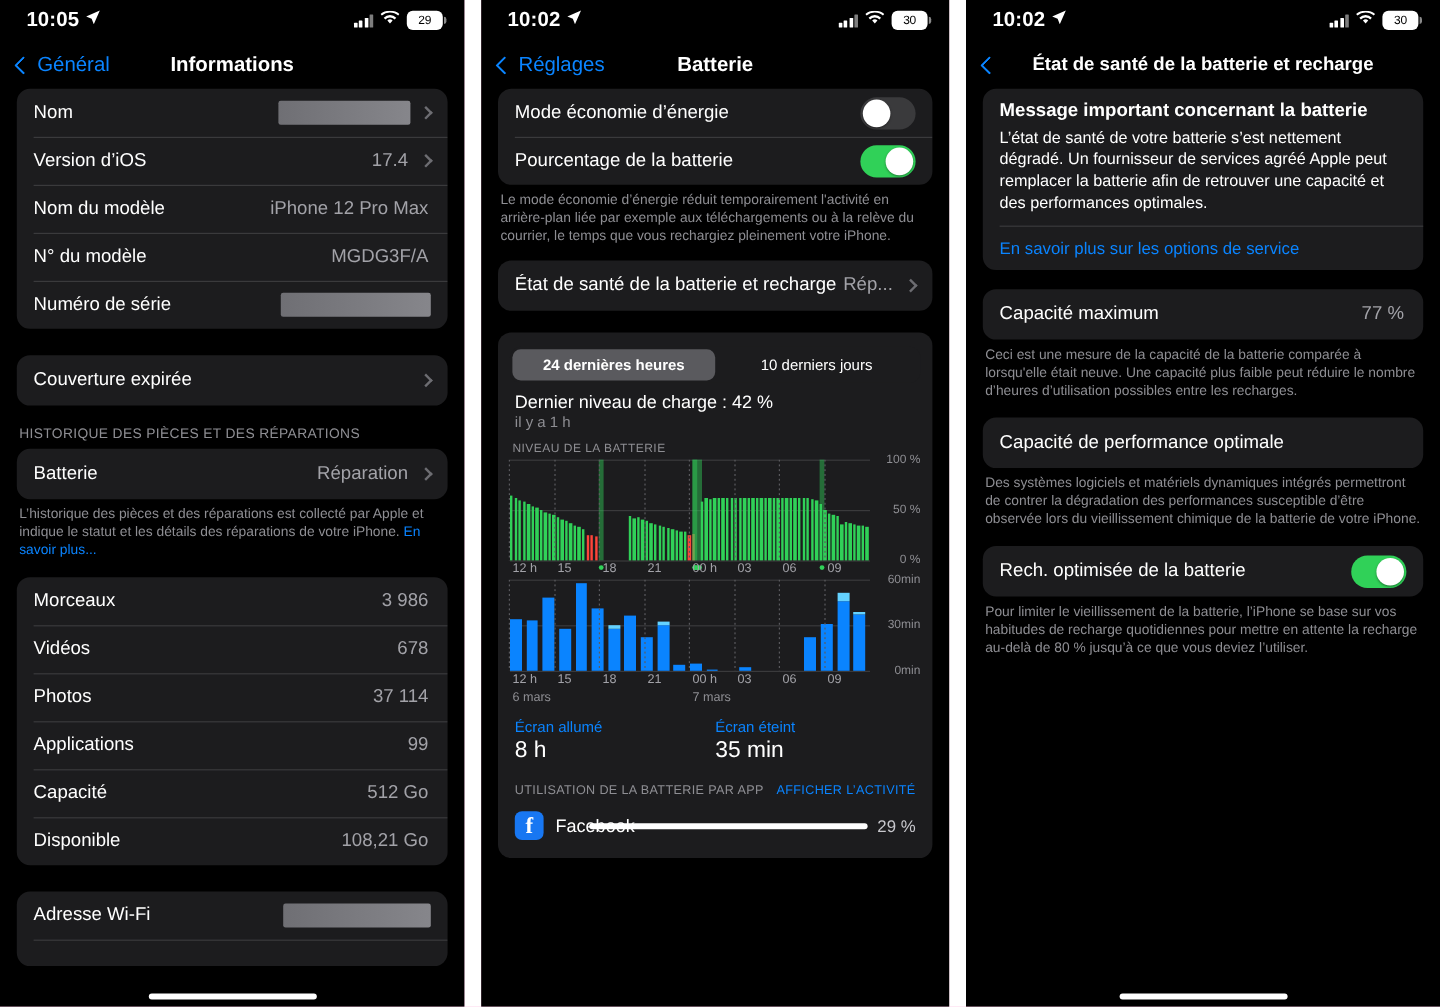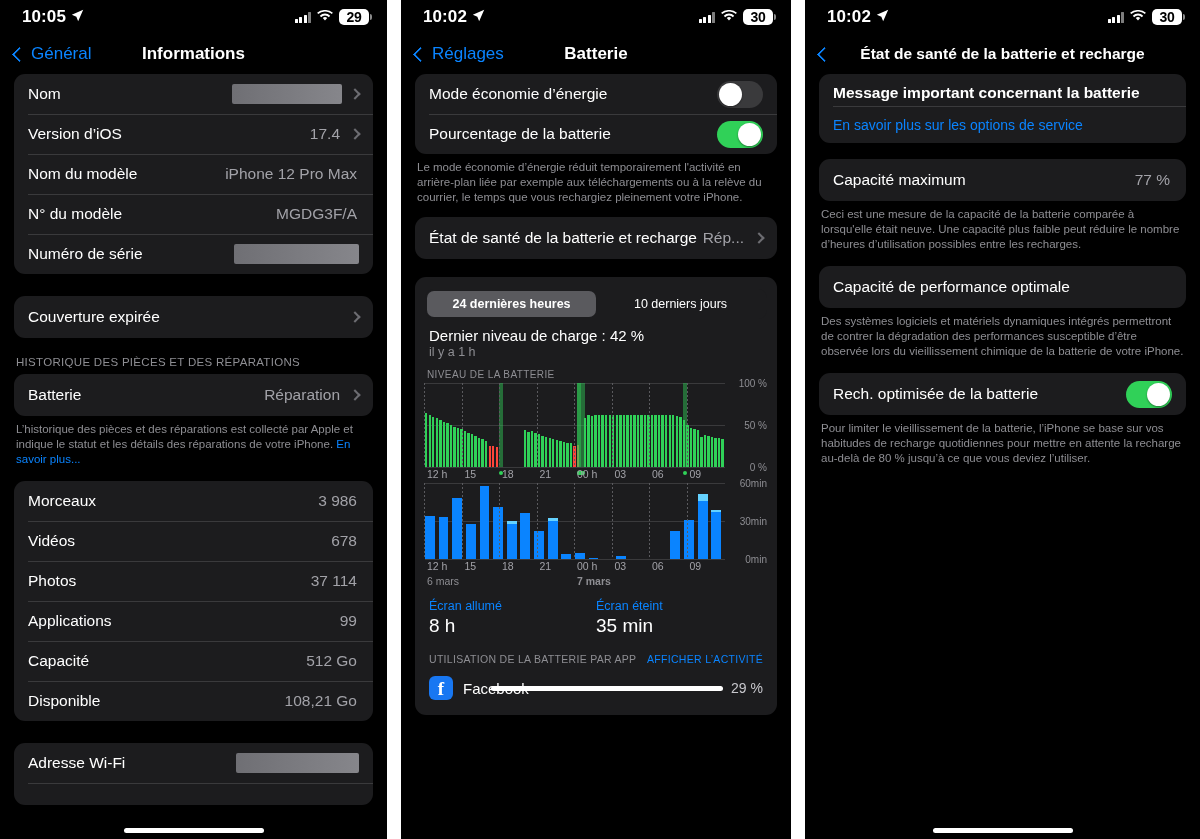--- a/index.html
+++ b/index.html
@@ -31,21 +31,21 @@
   .sb-loc { margin-left: 5px; display:inline-block; }
   .sb-right { margin-left: auto; display: flex; align-items: center; gap: 6px; }
   .sig { display:flex; align-items:flex-end; gap:1.5px; height:11px; }
   .sig i { width:3px; background:#fff; border-radius:.5px; display:block; }
   .sig i:nth-child(1){height:4px}.sig i:nth-child(2){height:6px}
   .sig i:nth-child(3){height:8px}.sig i:nth-child(4){height:11px;background:#7d7d7d}
   .batt {
     position: relative; width: 30px; height: 16px; border-radius: 5px;
     background: #fff; display:flex; align-items:center; justify-content:center;
   }
-  .batt span { font-size: 14px; font-weight: 700; color:#000; letter-spacing:-0.2px; }
+  .batt span { font-size: 10px; font-weight: 400; color:#000; letter-spacing:-0.2px; }
   .batt:after{ content:''; position:absolute; right:-3px; top:5px; width:2px;height:6px;
     background:#8a8a8a; border-radius:0 2px 2px 0;}
 
   
   .navbar { position: relative; height: 40px; display:flex; align-items:center; padding: 0 14px; }
   .nav-back { display:flex; align-items:center; color:#0a84ff; font-size:17px; cursor:pointer; }
   .chev-left { width:11px;height:11px;border-left:2.6px solid #0a84ff;border-bottom:2.6px solid #0a84ff;
     transform: rotate(45deg); margin-right:6px; border-radius:1px;}
   .nav-title { position:absolute; left:0; right:0; text-align:center; color:#fff;
     font-size:17px; font-weight:700; pointer-events:none;}
@@ -698,21 +698,21 @@
             <span style="left: 39.5px;">15</span>
             <span style="left: 77px;">18</span>
             <span style="left: 114.5px;">21</span>
             <span style="left: 152px;">00 h</span>
             <span style="left: 189.5px;">03</span>
             <span style="left: 227px;">06</span>
             <span style="left: 264.5px;">09</span>
           </div>
         <div class="dates" id="dates2">
             <span style="left: 2px;">6 mars</span>
-            <span style="left: 152px; font-weight: bold;">7 mars</span>
+            <span style="left: 152px;">7 mars</span>
           </div>
 
         <div class="twocol">
           <div>
             <div class="h">Écran allumé</div>
             <div class="v">8 h</div>
           </div>
           <div>
             <div class="h">Écran éteint</div>
             <div class="v">35 min</div>
@@ -764,20 +764,21 @@
     <div class="navbar">
       <div class="nav-back">
         <i class="chev-left"></i>
       </div>
       <div class="nav-title small">État de santé de la batterie et recharge</div>
     </div>
 
     <div class="wrap">
       <div class="card">
         <div class="h">Message important concernant la batterie</div>
+        <div class="p">L’état de santé de votre batterie s’est nettement dégradé. Un fournisseur de services agréé Apple peut remplacer la batterie afin de retrouver une capacité et des performances optimales.</div>
         <div class="sep"></div>
         <div class="a">En savoir plus sur les options de service</div>
       </div>
 
       <div style="height:8px"></div>
 
       <div class="group" style="margin-bottom:0">
         <div class="row" style="min-height:42px">
           <span class="label">Capacité maximum</span>
           <span class="value">77 %</span>

